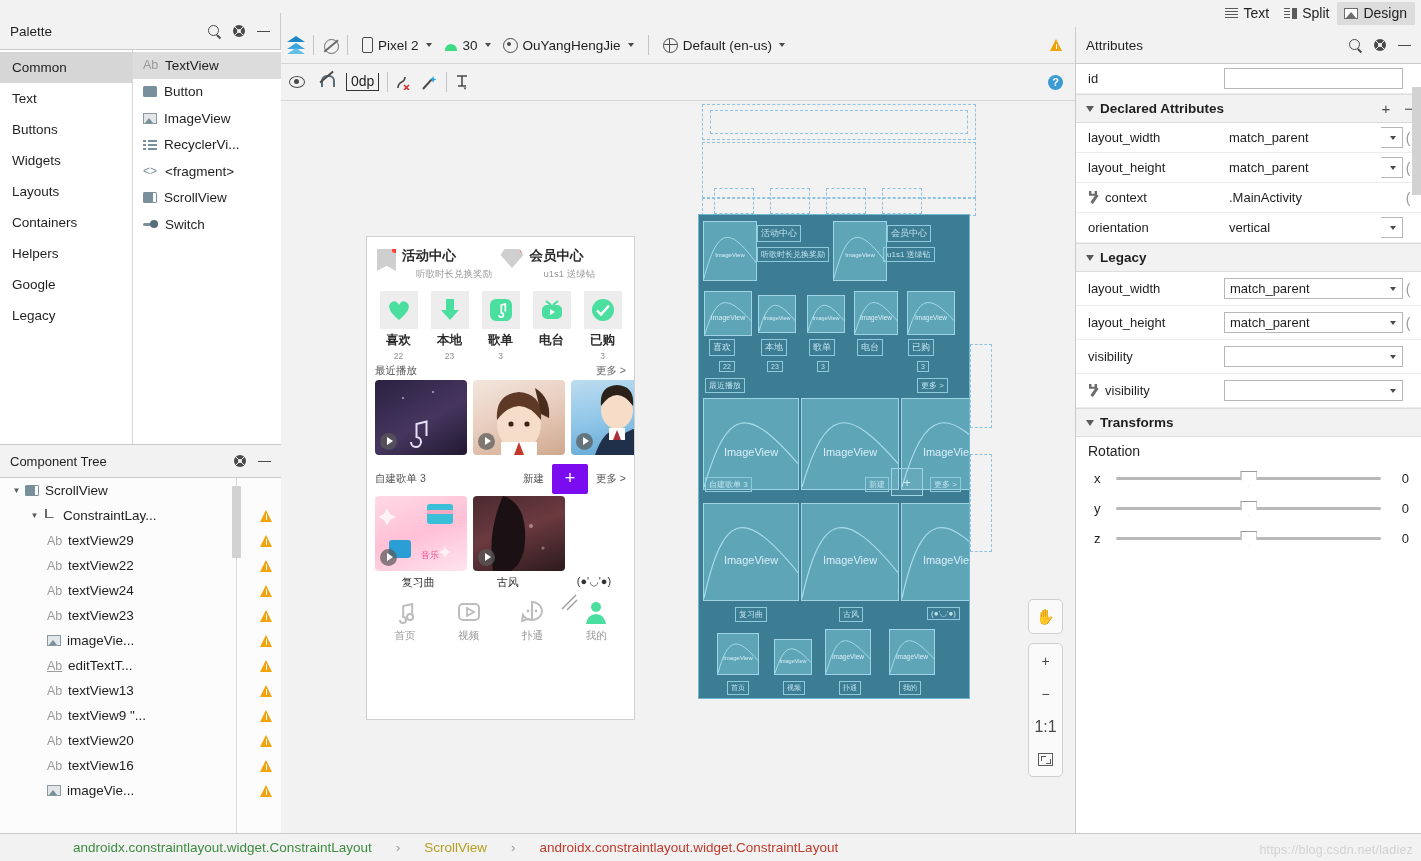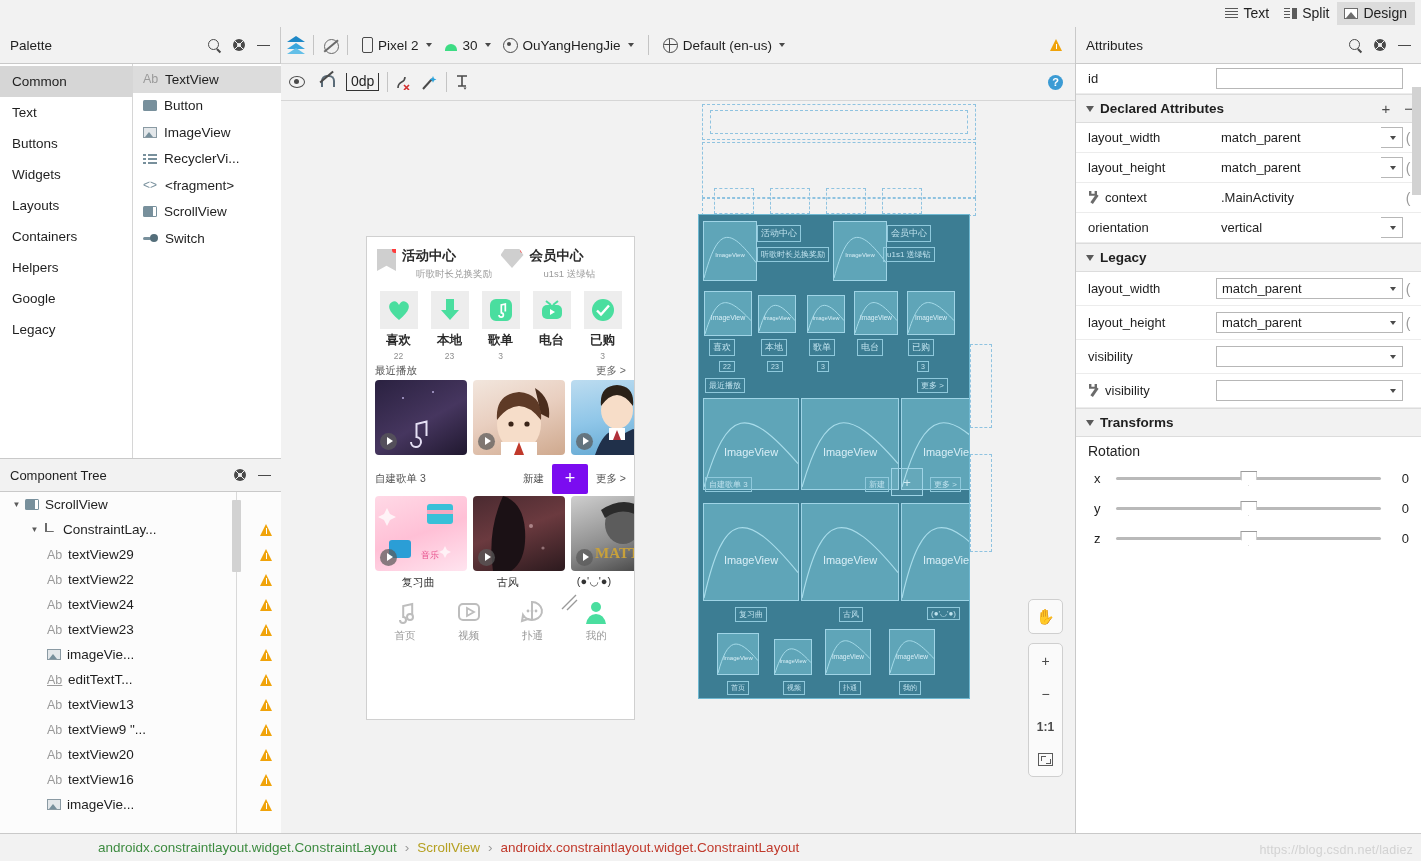--- a/index.html
+++ b/index.html
@@ -59,21 +59,21 @@
        conic-gradient(#4a4a4a 0 12%, transparent 0 13%, #4a4a4a 0 25%, transparent 0 26%,
        #4a4a4a 0 37%, transparent 0 38%, #4a4a4a 0 50%, transparent 0 51%,
        #4a4a4a 0 62%, transparent 0 63%, #4a4a4a 0 75%, transparent 0 76%,
        #4a4a4a 0 87%, transparent 0 88%, #4a4a4a 0 100%);}
   .i-gear:after{content:"";position:absolute;left:5px;top:5px;width:4px;height:4px;
      border-radius:50%;background:#f2f2f2;}
   .i-min { width:13px;height:13px;display:inline-block;position:relative;}
   .i-min:after{content:"";position:absolute;left:0;top:6px;width:13px;height:1.7px;background:#4a4a4a;}
 
   
-  .left { position:absolute; left:0; top:27px; width:281px; height:806px; background:#fff;
+  .left { position:absolute; left:0; top:13px; width:281px; height:806px; background:#fff;
           border-right:1px solid #c9c9c9; }
   .palette-body { position:absolute; left:0; top:37px; width:281px; height:395px; display:flex;
                   background:#fff; border-bottom:1px solid #c9c9c9;}
   .pal-cats { width:133px; border-right:1px solid #d6d6d6; background:#fff; padding-top:2px;}
   .pal-cat { height:31px; display:flex; align-items:center; padding-left:12px; font-size:13.5px;}
   .pal-cat.sel { background:#d6d6d6; }
   .pal-items { flex:1; background:#fff; padding-top:2px;}
   .pal-item { height:26.5px; display:flex; align-items:center; gap:7px; padding-left:10px; font-size:13.5px;}
   .pal-item.sel { background:#dcdcdc; }
   .pi-ab { color:#9a9a9a; font-size:12.5px; font-weight:400; width:15px;}
@@ -216,37 +216,37 @@
                 color:#d8eef6; font-size:10px;}
   .bp-txt { position:absolute; color:#bfe2ee; font-size:9px; border:1px solid #8fc9dc;
             padding:1px 3px; white-space:nowrap; }
 
   
   .zoomctl { position:absolute; right:12px; bottom:56px; display:flex; flex-direction:column; gap:9px;}
   .zc-grp { background:#fafafa; border:1px solid #cfcfcf; border-radius:5px;
             display:flex; flex-direction:column; align-items:center; }
   .zc { width:33px;height:33px; display:flex; align-items:center; justify-content:center;
         font-size:14px; color:#4a4a4a;}
-  .zc.small{font-size:12px;font-weight:bold;}
+  .zc.small{font-size:16px;font-weight:normal;}
   .i-hand{font-size:15px;}
   .i-fit{width:15px;height:13px;border:1.5px solid #5a5a5a;display:inline-block;position:relative;}
   .i-fit:before{content:"";position:absolute;left:1.5px;top:1.5px;width:4px;height:4px;border-left:1.5px solid #5a5a5a;border-top:1.5px solid #5a5a5a;}
   .i-fit:after{content:"";position:absolute;right:1.5px;bottom:1.5px;width:4px;height:4px;border-right:1.5px solid #5a5a5a;border-bottom:1.5px solid #5a5a5a;}
 
   
   .right { position:absolute; left:1075px; top:27px; width:346px; height:806px;
            background:#fff; border-left:1px solid #c9c9c9;}
   .attr-sel { height:33px; display:flex; align-items:center; gap:7px; padding:0 10px;
               border-bottom:1px solid #d9d9d9; background:#fff;}
   .attr-sel .nm { font-size:13.5px;}
   .attr-sel .ty { margin-left:auto; color:#adadad; font-size:13px;}
   .i-cl{width:15px;height:15px;display:inline-block;position:relative;}
   .i-cl:before{content:"";position:absolute;left:2px;top:1px;width:1.8px;height:8px;background:#6b6b6b;}
   .i-cl:after{content:"";position:absolute;left:2px;top:8.5px;width:9px;height:1.8px;background:#6b6b6b;border-radius:0 0 4px 0;}
-  .row { height:30px; display:flex; align-items:center; padding:0 8px 0 12px; gap:10px;
+  .row { height:30px; display:flex; align-items:center; padding:0 8px 0 12px; gap:18px;
          border-bottom:1px solid #ececec; font-size:13px;}
   .row .k { width:118px; display:flex; align-items:center; gap:4px; color:#1f1f1f;}
   .row .v { flex:1; display:flex; align-items:center; }
   .fld { flex:1; height:21px; border:1px solid #b7b7b7; background:#fff; display:flex;
          align-items:center; padding:0 5px; font-size:13px;}
   .fldnb { flex:1; height:21px; display:flex; align-items:center; padding:0 5px; font-size:13px;}
   .dd { width:22px;height:21px;border:1px solid #b7b7b7;border-left:none;display:flex;
         align-items:center;justify-content:center;background:#fff;}
   .brace { color:#9a9a9a; font-size:14px; width:10px; text-align:center;}
   .sect { height:29px; display:flex; align-items:center; gap:6px; padding:0 8px 0 10px;
@@ -271,21 +271,21 @@
   .slider .track { width:100%; height:3px; background:#b9b9b9; border-radius:2px;}
   .slider .knob { position:absolute; left:50%; transform:translateX(-50%);
                   width:17px;height:15px;background:#fff;border:1px solid #9a9a9a;
                   clip-path:polygon(0 0,100% 0,100% 58%,50% 100%,0 58%);}
   .sl-row .val { width:18px; text-align:right; color:#1f1f1f;}
   .attr-scroll { position:absolute; right:0; top:60px; width:9px; height:108px; background:#d2d2d2;}
 
   
   .bottom { position:absolute; left:0; top:833px; width:1421px; height:28px;
             background:#f2f2f2; border-top:1px solid #c9c9c9;
-            display:flex; align-items:center; padding-left:98px; gap:8px; font-size:13.5px;}
+            display:flex; align-items:center; padding-left:73px; gap:24px; font-size:13.5px;}
   .bc-g { color:#3d8b40; }
   .bc-y { color:#b5a021; }
   .bc-r { color:#c0392b; }
   .bc-s { color:#9a9a9a; }
   .watermark { position:absolute; right:8px; bottom:4px; color:#d2d2d2; font-size:12.5px;
                letter-spacing:.2px;}
 </style>
 </head>
 <body>
 
@@ -710,30 +710,20 @@
           <div class="card">
             <div class="thumb" style="background:linear-gradient(160deg,#4a2a30,#6b3a3f 45%,#2c1a1e)">
               <svg width="92" height="75" viewBox="0 0 92 75" style="position:absolute">
                 <path d="M30 0 q20 6 22 34 q2 30 -14 41 l-18 0 q-6-40 10-75z" fill="#1b1115"></path>
                 <circle cx="58" cy="30" r="2" fill="#d8b7bb" opacity=".6"></circle>
                 <circle cx="70" cy="52" r="1.6" fill="#d8b7bb" opacity=".5"></circle>
               </svg>
               <span class="play"></span>
             </div>
           </div>
-          <div class="card">
-            <div class="thumb" style="background:linear-gradient(160deg,#cfcfcf,#8d8d8d 55%,#3a3a3a)">
-              <svg width="92" height="75" viewBox="0 0 92 75" style="position:absolute">
-                <ellipse cx="52" cy="28" rx="18" ry="20" fill="#5c5c5c"></ellipse>
-                <path d="M30 14 q24-16 44 0 l-6 6 q-18-10 -34 2z" fill="#2b2b2b"></path>
-                <text x="24" y="62" font-size="15" fill="#c8a13a" font-family="serif" font-weight="bold">MATT</text>
-              </svg>
-              <span class="play"></span>
-            </div>
-          </div>
         </div>
 
         <div style="display:flex; padding:4px 0 0 8px;">
           <div style="width:92px;text-align:center;font-size:11px;color:#333;">复习曲</div>
           <div style="width:98px;text-align:center;font-size:11px;color:#333;">古风</div>
           <div style="width:85px;text-align:center;font-size:11px;color:#333;">(●'◡'●)</div>
         </div>
 
         <div class="tabbar">
           <div class="tb">

